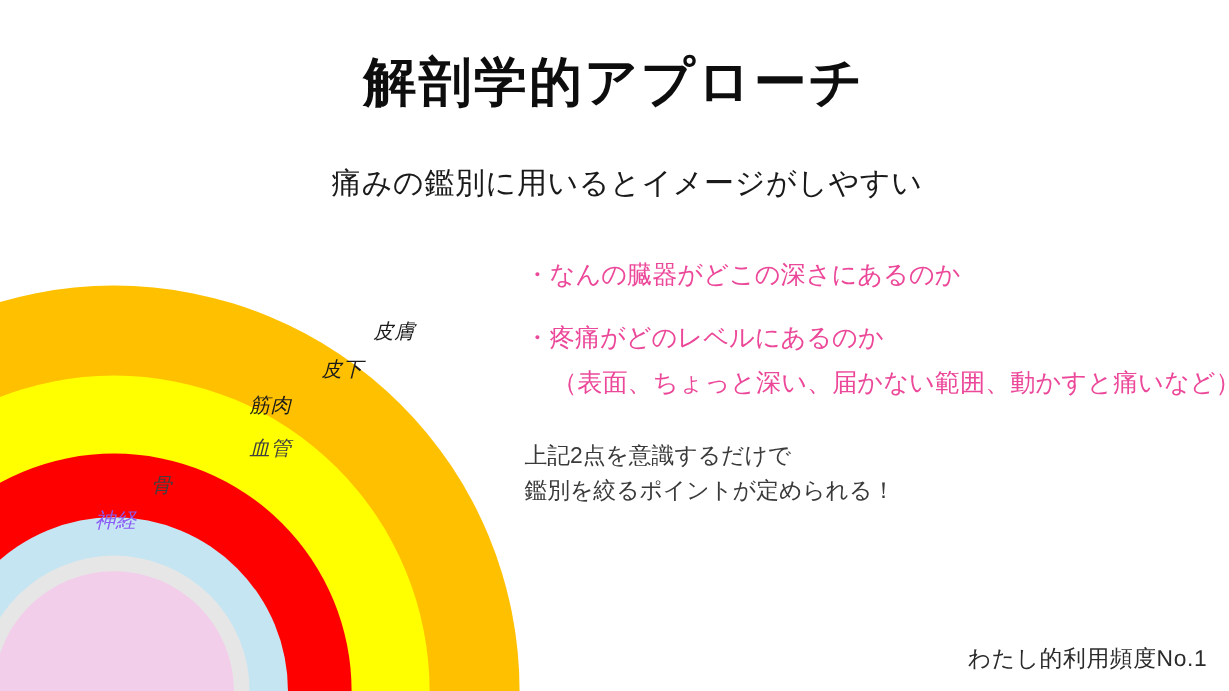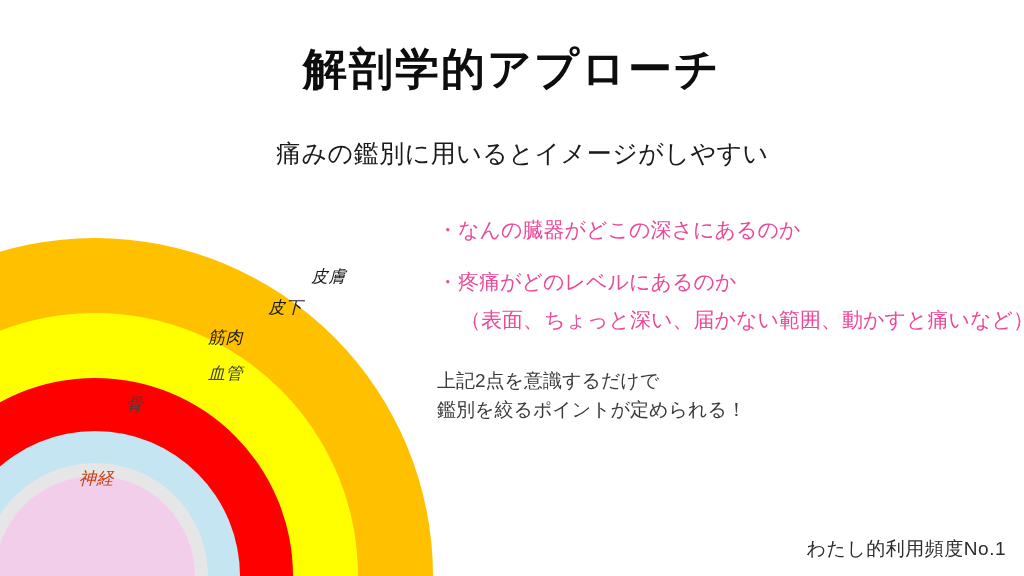--- a/index.html
+++ b/index.html
@@ -98,21 +98,21 @@
     <circle cx="95" cy="576" r="145" fill="#C5E5F2"></circle>
     <circle cx="95" cy="576" r="113" fill="#E7E6E6"></circle>
     <circle cx="95" cy="576" r="100" fill="#F2CEEA"></circle>
   </svg>
 
   <span class="arc-label lbl-skin" style="color: rgb(26, 26, 26);">皮膚</span>
   <span class="arc-label lbl-subcut" style="color: rgb(26, 26, 26);">皮下</span>
   <span class="arc-label lbl-muscle" style="color: rgb(26, 26, 26);">筋肉</span>
   <span class="arc-label lbl-vessel" style="color: rgb(63, 63, 63); margin-left: 36px;">血管</span>
   <span class="arc-label lbl-bone" style="color: rgb(63, 63, 63);">骨</span>
-  <span class="arc-label lbl-nerve" style="color: #c2410c; margin-top: 45px;">神経</span>
+  <span class="arc-label lbl-nerve" style="color: #8b5cf6;">神経</span>
 
   <h1 id="title">解剖学的アプローチ</h1>
 
   <div id="subtitle">痛みの鑑別に用いるとイメージがしやすい</div>
 
   <div class="bullet" id="bullet-1">・なんの臓器がどこの深さにあるのか</div>
   <div class="bullet" id="bullet-2">・疼痛がどのレベルにあるのか</div>
   <div class="bullet" id="bullet-2-note">（表面、ちょっと深い、届かない範囲、動かすと痛いなど）</div>
 
   <div id="summary">上記2点を意識するだけで

